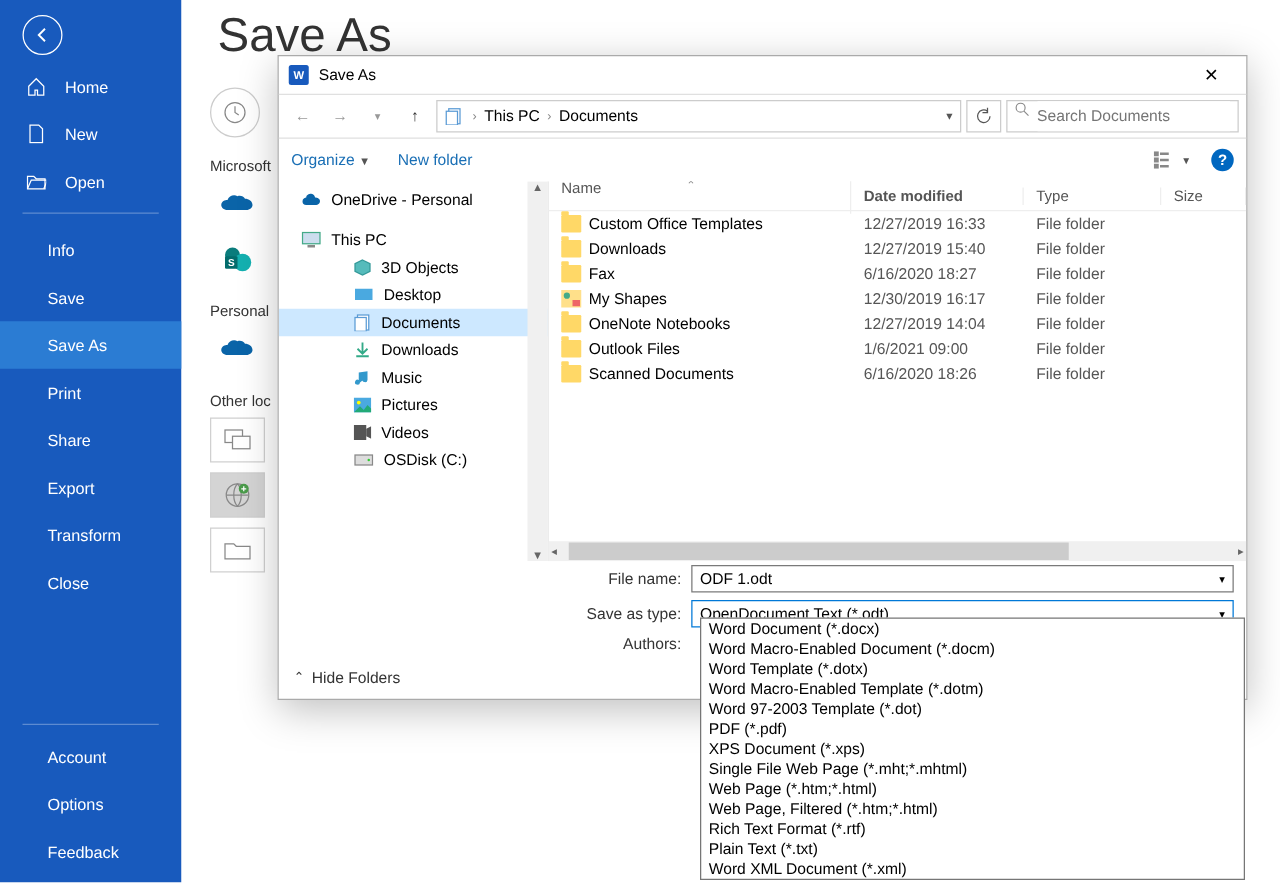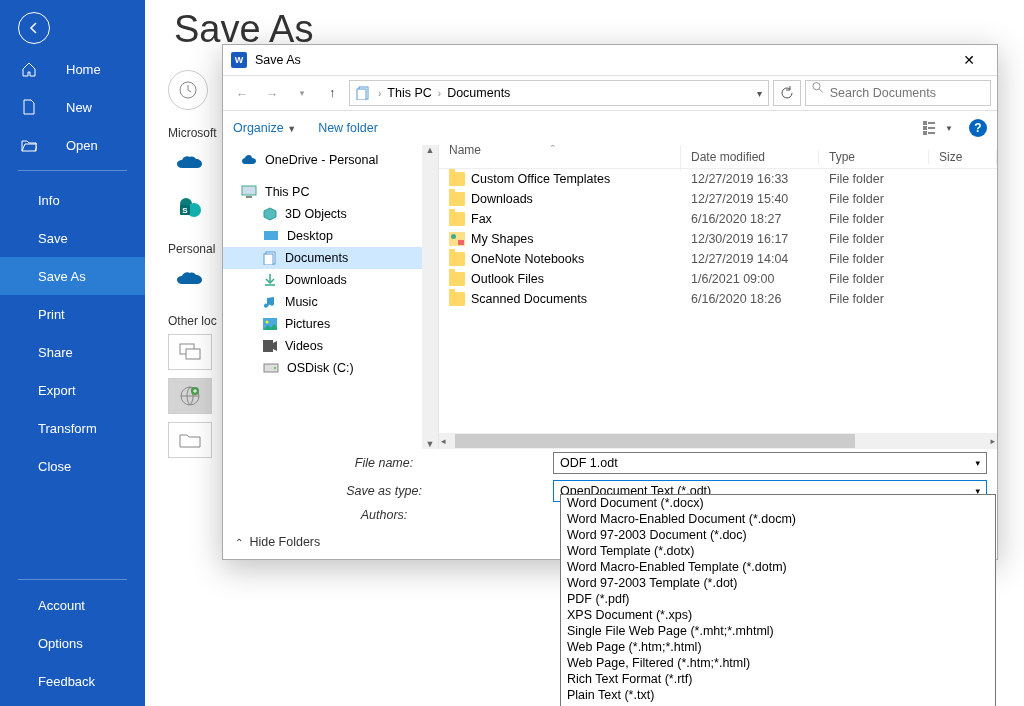--- a/index.html
+++ b/index.html
@@ -2,21 +2,21 @@
 <html><head>
 <meta charset="utf-8">
 <style>
   * { box-sizing: border-box; margin: 0; padding: 0; font-family: "Segoe UI", sans-serif; }
   body { width: 1024px; height: 706px; overflow: hidden; background: #fff; position: relative; }
   
   
   .sidebar { position: absolute; left: 0; top: 0; width: 145px; height: 706px; background: #185abd; color: #fff; font-size: 13px; }
   .back-btn { width: 32px; height: 32px; margin: 12px 0 0 18px; border: 1.5px solid #fff; border-radius: 50%; display: flex; align-items: center; justify-content: center; cursor: pointer; }
   .sidebar-main { margin-top: 6px; }
-  .sidebar-item { display: flex; align-items: center; height: 38px; padding-left: 20px; gap: 28px; cursor: pointer; }
+  .sidebar-item { display: flex; align-items: center; height: 38px; padding-left: 20px; gap: 14px; cursor: pointer; }
   .sidebar-item.active { background: #2b7cd3; }
   .sidebar-sep { height: 1px; background: rgba(255,255,255,0.3); margin: 6px 18px; }
   .sidebar-sec { margin-top: 10px; }
   .sidebar-sec .sidebar-item { padding-left: 38px; }
   .sidebar-bottom { position: absolute; bottom: 6px; left: 0; right: 0; text-align: center; }
   .sidebar-bottom .sidebar-item { padding-left: 38px; }
   .sic { width: 18px; display: inline-flex; justify-content: center; }
 
   
   .page-title { position: absolute; left: 174px; top: 8px; font-size: 38px; font-weight: 300; color: #333; }
@@ -45,41 +45,41 @@
   .search input{border:none;outline:none;width:100%;font-size:12.5px;color:#333;}
   
   .toolbar { height: 34px; display:flex; align-items:center; padding:0 10px; gap:22px; font-size:12.5px; color:#1a6fb5;}
   .toolbar .right{margin-left:auto; display:flex; gap:14px;align-items:center;color:#555;}
   .viewbtn{width:34px;height:22px;display:flex;align-items:center;justify-content:center;border:1px solid transparent;}
   .help{width:18px;height:18px;border-radius:50%;background:#0067c0;color:#fff;font-size:12px;display:flex;align-items:center;justify-content:center;font-weight:bold;}
 
   .body { flex:1; display:flex; overflow:hidden; position:relative;}
   .tree { width:216px; border-right:1px solid #e6e6e6; overflow-y:auto; padding:4px 0; font-size:12.5px; position:relative;}
   .tree-item{height:22px;display:flex;align-items:center;padding-left:18px;gap:8px;cursor:pointer;}
-  .tree-item.sub{padding-left:40px;}
+  .tree-item.sub{padding-left:60px;}
   .tree-item.sel{background:#cde8ff;}
   .tree-scroll{position:absolute;right:0;top:0;width:16px;height:100%;background:#f0f0f0;display:flex;flex-direction:column;align-items:center;justify-content:space-between;font-size:9px;color:#666;}
   
   .files { flex:1; font-size:12.5px; position:relative;}
   .fhead { display:flex; height:24px; align-items:center; border-bottom:1px solid #eee; color:#555; font-size:12px;}
   .fhead > div{padding:0 10px; border-right:1px solid #eee;}
-  .col-n{width:242px;} .col-d{width:138px;} .col-t{width:110px;} .col-s{flex:1;}
+  .col-n{width:242px;} .col-d{width:138px;font-weight:bold;} .col-t{width:110px;} .col-s{flex:1;}
   .frow{display:flex;height:20px;align-items:center;}
   .frow > div{padding:0 10px;}
   .fname{width:242px;display:flex;align-items:center;gap:6px;}
   .fdate{width:138px;color:#555;}
   .ftype{width:110px;color:#555;}
   .ficon{width:16px;height:14px;display:inline-block;}
   .folder-i{background:#ffd867;border-radius:1px;position:relative;}
   .folder-i::before{content:'';position:absolute;top:-3px;left:0;width:6px;height:3px;background:#ffd867;border-radius:1px 1px 0 0;}
   .hscroll{position:absolute;bottom:0;left:0;right:0;height:16px;background:#f0f0f0;display:flex;align-items:center;justify-content:space-between;padding:0 2px;font-size:9px;color:#666;}
   .hscroll .thumb{position:absolute;left:16px;width:400px;height:14px;background:#ccc;top:1px;}
 
   .formrow{display:flex;align-items:center;font-size:12.5px;padding:3px 10px 3px 0;gap:8px;}
-  .formrow label{width:322px;text-align:center;color:#333;font-style:italic;}
+  .formrow label{width:322px;text-align:right;color:#333;}
   .formrow .field{flex:1;height:22px;border:1px solid #7a7a7a;padding:0 6px;display:flex;align-items:center;justify-content:space-between;}
   .formrow .field.hl{border:1px solid #0078d7;}
   
   .hide-folders{position:absolute;bottom:10px;left:12px;font-size:12.5px;color:#333;display:flex;align-items:center;gap:6px;cursor:pointer;}
 
   
   .dropdown { position:absolute; left:560px; top:494px; width:436px; background:#fff; border:1px solid #767676; font-size:12.5px; z-index:100;}
   .dd-item{padding:1px 6px; cursor:pointer; white-space:nowrap;}
 
   svg{display:block;}
@@ -465,21 +465,20 @@
     <div class="hide-folders">
       <span style="font-size:10px;">⌃</span>
       <span>Hide Folders</span>
     </div>
   </div>
 </div>
 
 <div class="dropdown" id="dd">
     <div class="dd-item">Word Document (*.docx)</div>
     <div class="dd-item">Word Macro-Enabled Document (*.docm)</div>
-    <div class="dd-item">Word 97-2003 Document (*.doc)</div>
     <div class="dd-item">Word Template (*.dotx)</div>
     <div class="dd-item">Word Macro-Enabled Template (*.dotm)</div>
     <div class="dd-item">Word 97-2003 Template (*.dot)</div>
     <div class="dd-item">PDF (*.pdf)</div>
     <div class="dd-item">XPS Document (*.xps)</div>
     <div class="dd-item">Single File Web Page (*.mht;*.mhtml)</div>
     <div class="dd-item">Web Page (*.htm;*.html)</div>
     <div class="dd-item">Web Page, Filtered (*.htm;*.html)</div>
     <div class="dd-item">Rich Text Format (*.rtf)</div>
     <div class="dd-item">Plain Text (*.txt)</div>

